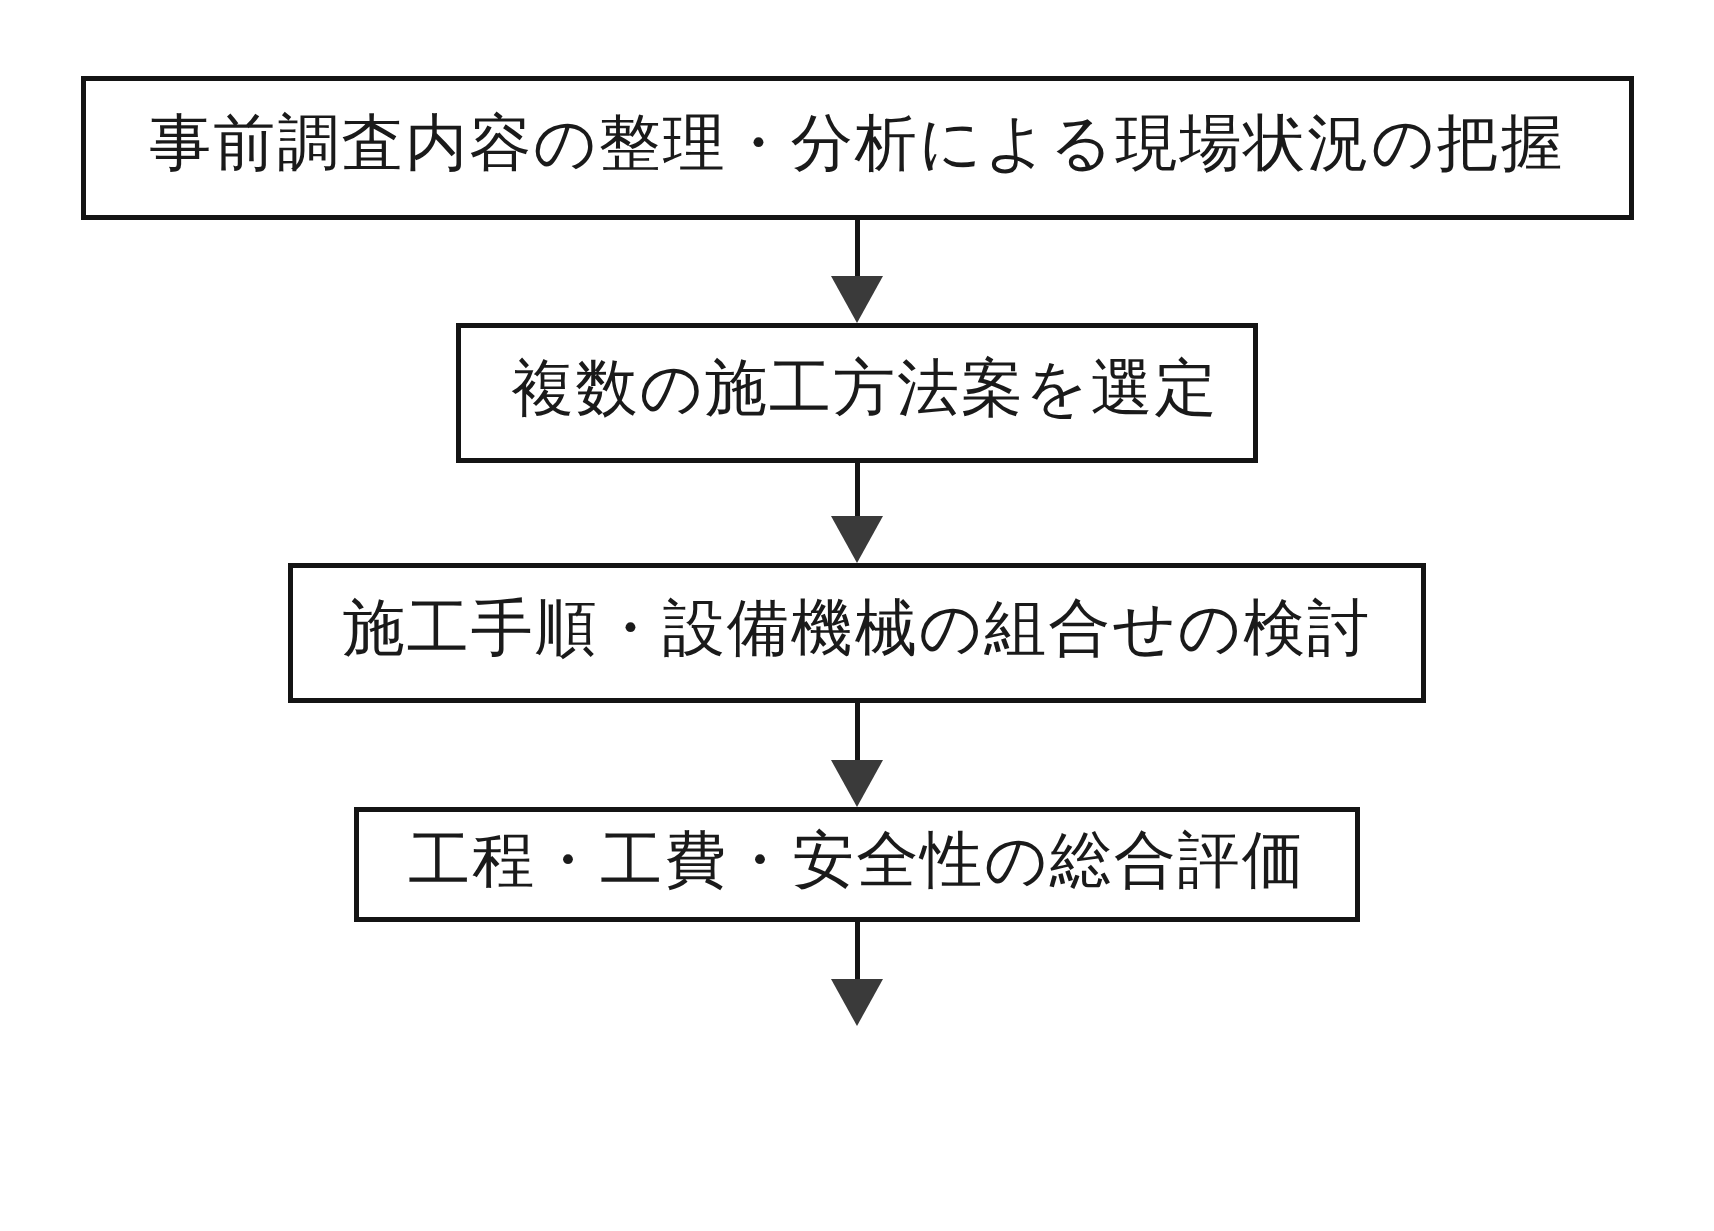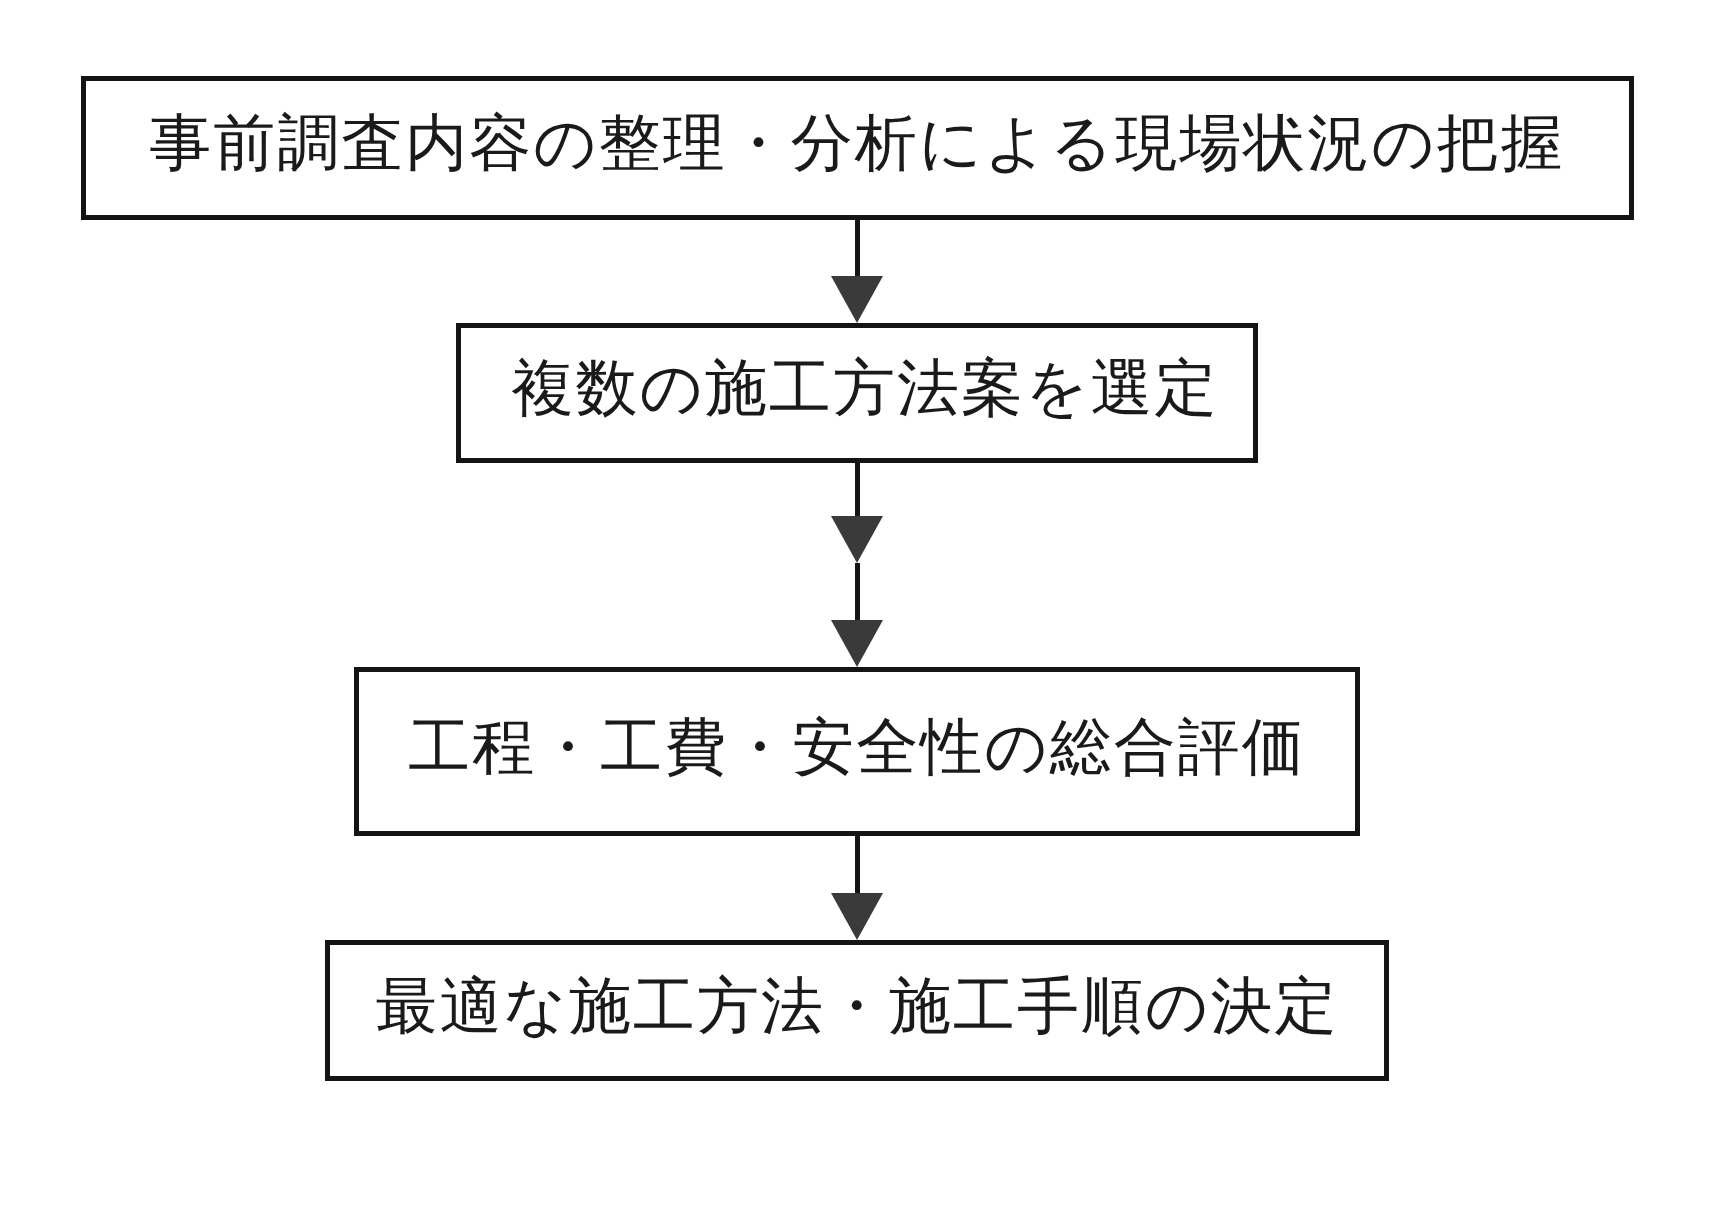--- a/index.html
+++ b/index.html
@@ -35,21 +35,21 @@
     justify-content: center;
     text-align: center;
     font-size: 62px;
     letter-spacing: 2px;
     line-height: 1;
     white-space: nowrap;
   }
   .b1 { width: 1553px; height: 144px; }
   .b2 { width: 802px;  height: 140px; padding-left: 16px; }
   .b3 { width: 1138px; height: 140px; }
-  .b4 { width: 1006px; height: 169px; text-align: right; }
+  .b4 { width: 1006px; height: 115px; text-align: right; }
   .b5 { width: 1064px; height: 141px; }
 
   .flow-arrow {
     display: flex;
     flex-direction: column;
     align-items: center;
     width: 60px;
   }
   .a1 { height: 103px; }
   .a2 { height: 100px; }
@@ -86,33 +86,33 @@
 
     <div class="flow-box b2">
       <span>複数の施工方法案を選定</span>
     </div>
 
     <div class="flow-arrow a2">
       <div class="stem"></div>
       <div class="head"></div>
     </div>
 
+    <div class="flow-box b3">
+      <span>施工手順・設備機械の組合せの検討</span>
+    </div>
 
     <div class="flow-arrow a3">
       <div class="stem"></div>
       <div class="head"></div>
     </div>
 
     <div class="flow-box b4">
       <span>工程・工費・安全性の総合評価</span>
     </div>
 
     <div class="flow-arrow a4">
       <div class="stem"></div>
       <div class="head"></div>
     </div>
 
-    <div class="flow-box b5">
-      <span>最適な施工方法・施工手順の決定</span>
-    </div>
 
   </div>
 </div>
 
 </body></html>

